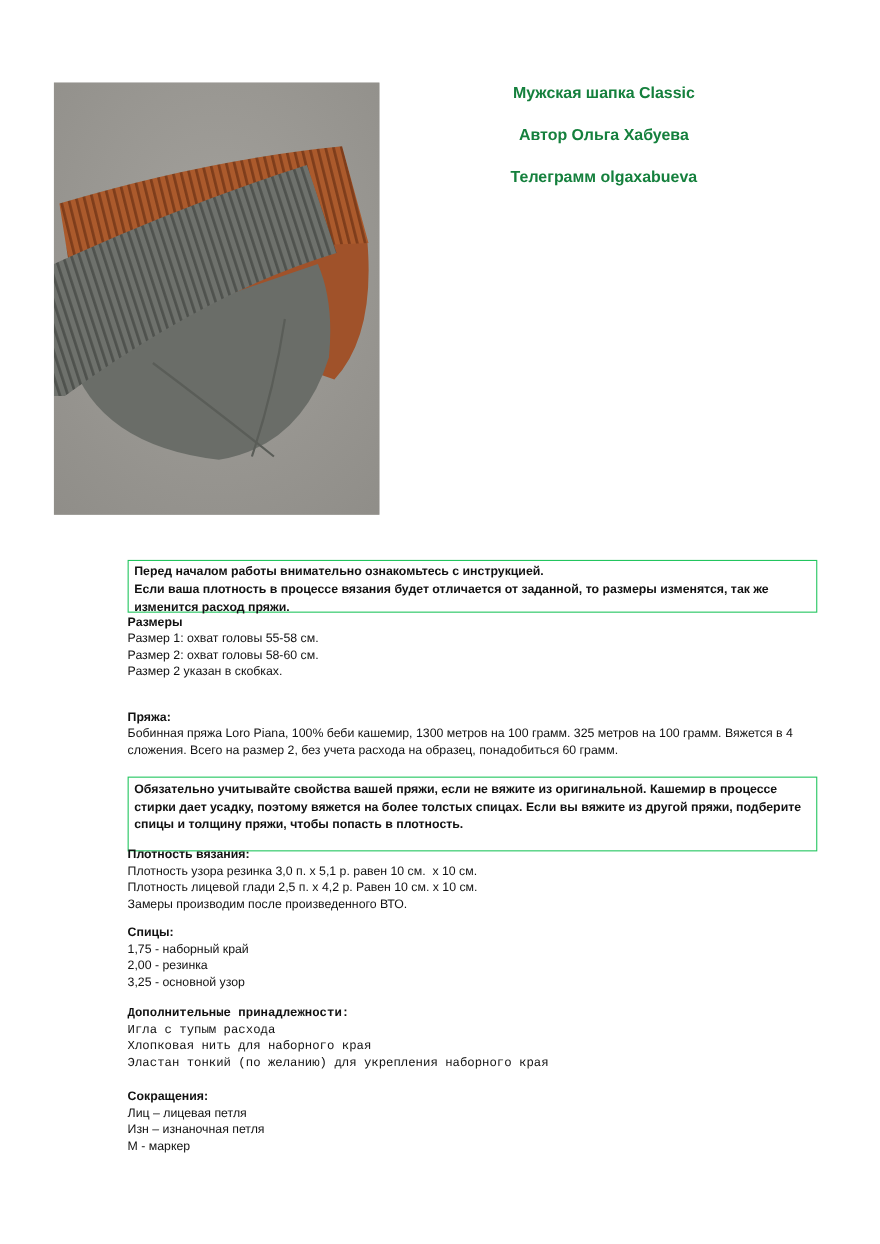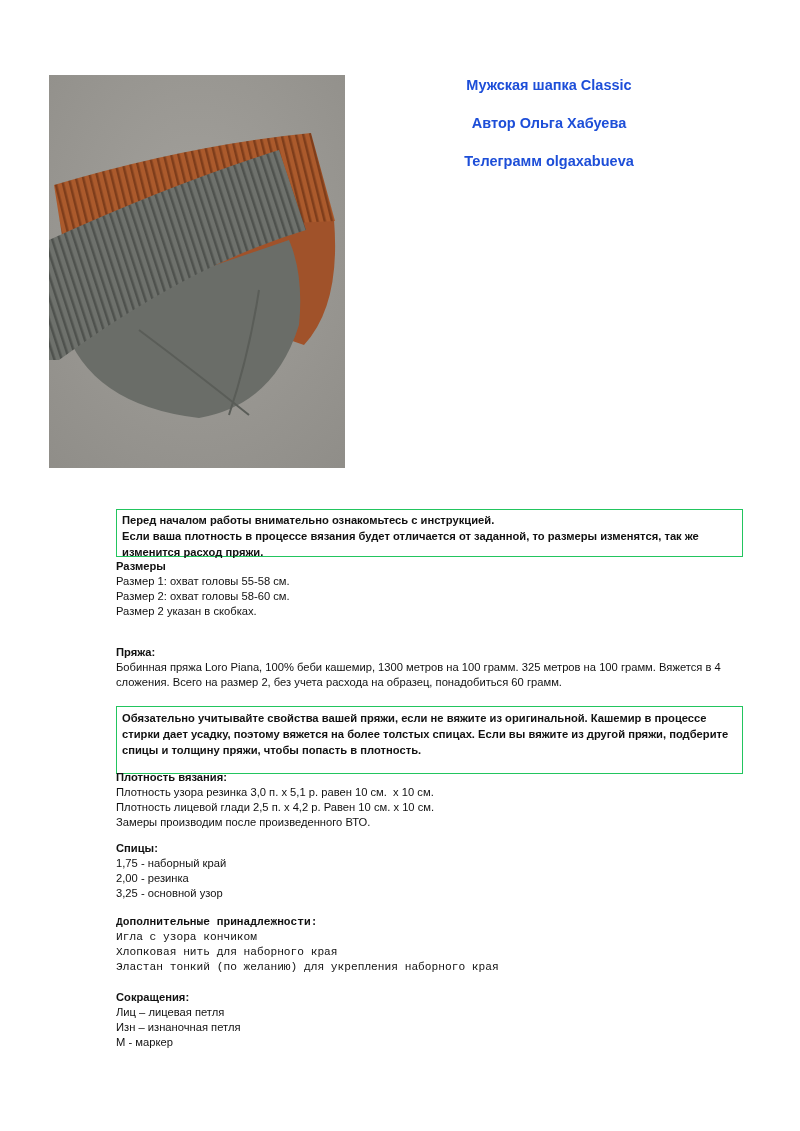--- a/index.html
+++ b/index.html
@@ -1,20 +1,20 @@
 <!DOCTYPE html>
 <html><head>
   <meta charset="utf-8">
   <style>
     html, body { margin: 0; padding: 0; background: #ffffff; }
     body { width: 800px; height: 1131px; position: relative; overflow: hidden;
            font-family: "Liberation Sans", "DejaVu Sans", sans-serif; color: #111; }
     .photo { position: absolute; left: 49px; top: 75px; width: 296px; height: 393px; overflow: hidden; background: #9a9893; }
     .photo svg { display: block; width: 100%; height: 100%; }
-    .header { position: absolute; left: 420px; top: 76px; width: 258px; text-align: center; font-weight: bold; font-size: 14.5px; line-height: 19px; color: #1d4ed8; }
+    .header { position: absolute; left: 420px; top: 76px; width: 258px; text-align: center; font-weight: bold; font-size: 14.5px; line-height: 19px; color: #15803d; }
     .header .gap { height: 19px; }
     .notice { position: absolute; left: 116px; width: 619px; border: 1px solid #22c55e; padding: 2px 5px 3px 5px; font-weight: bold; font-size: 11.2px; line-height: 16px; box-sizing: border-box; }
     .notice.n1 { top: 509px; height: 48px; width: 627px; }
     .notice.n2 { top: 706px; height: 68px; width: 627px; padding-top: 3px; }
     .section { position: absolute; left: 116px; width: 640px; font-size: 11.2px; line-height: 15px; }
     .section .title { font-weight: bold; }
     .s-sizes { top: 559px; }
     .s-yarn  { top: 645px; }
     .s-gauge { top: 770px; }
     .s-needles { top: 841px; }
@@ -92,21 +92,21 @@
 
 <div class="section s-needles">
   <div class="title">Спицы:</div>
   <div>1,75 - наборный край</div>
   <div>2,00 - резинка</div>
   <div>3,25 - основной узор</div>
 </div>
 
 <div class="section s-extras">
   <div class="title">Дополнительные принадлежности:</div>
-  <div>Игла с узора кончиком</div>
+  <div>Игла с тупым расхода</div>
   <div>Хлопковая нить для наборного края</div>
   <div>Эластан тонкий (по желанию) для укрепления наборного края</div>
 </div>
 
 <div class="section s-abbr">
   <div class="title">Сокращения:</div>
   <div>Лиц – лицевая петля</div>
   <div>Изн – изнаночная петля</div>
   <div>М - маркер</div>
 </div>

